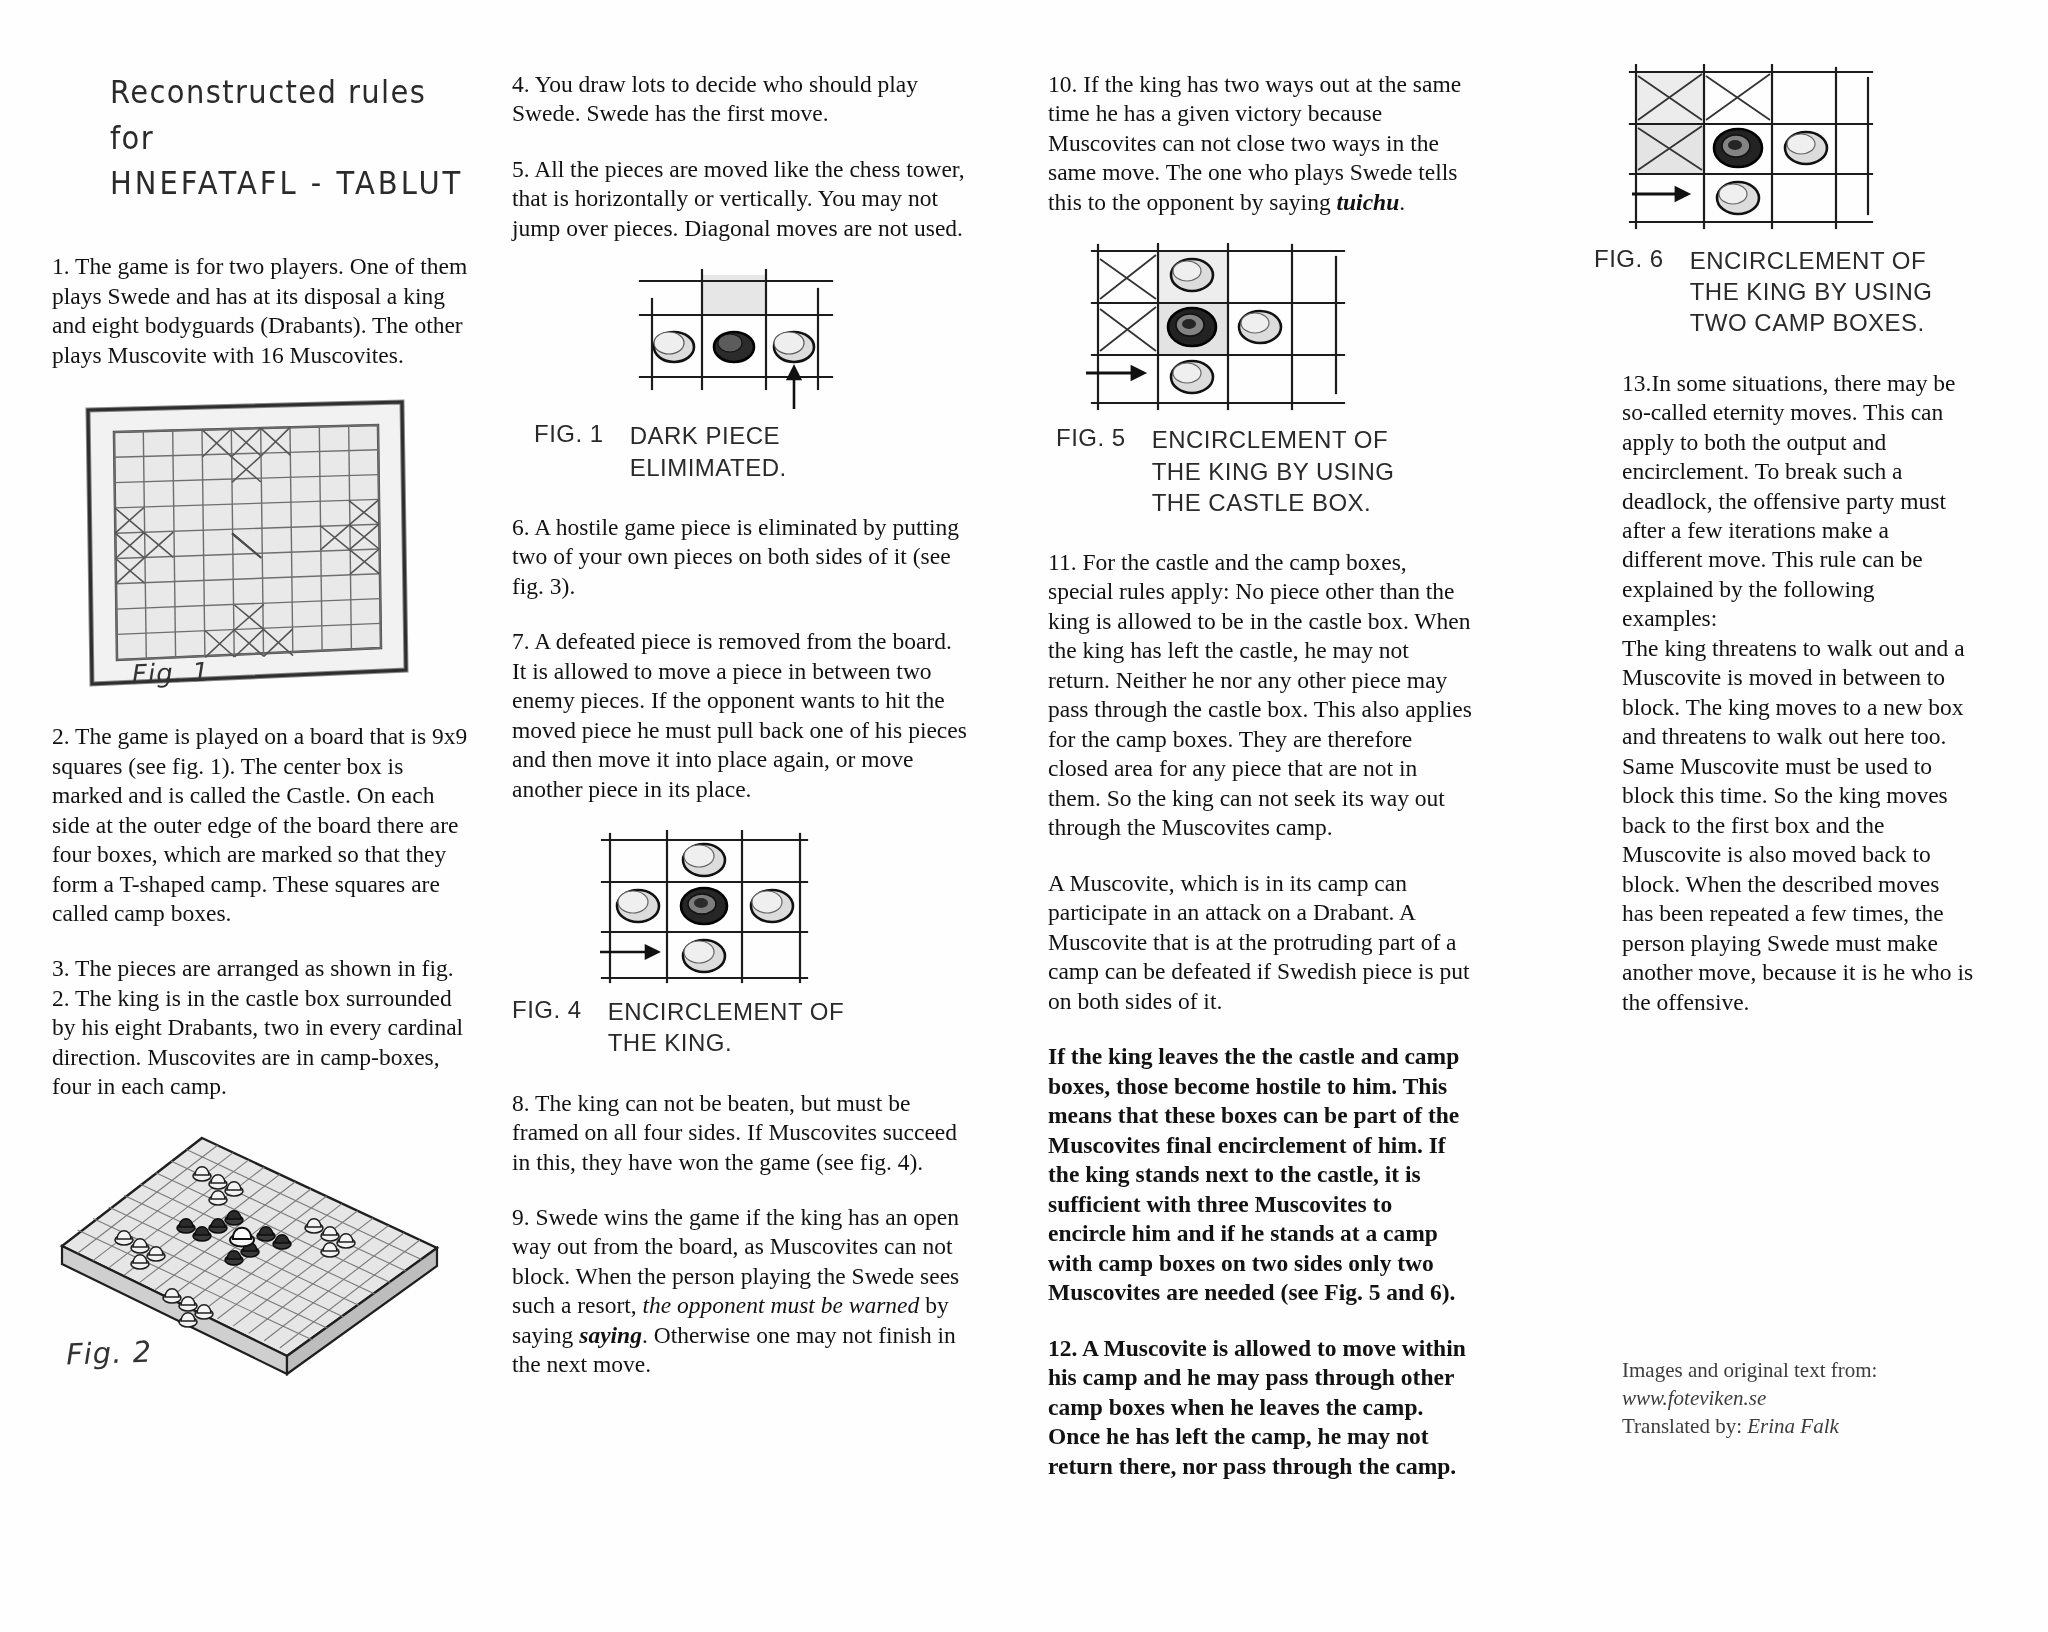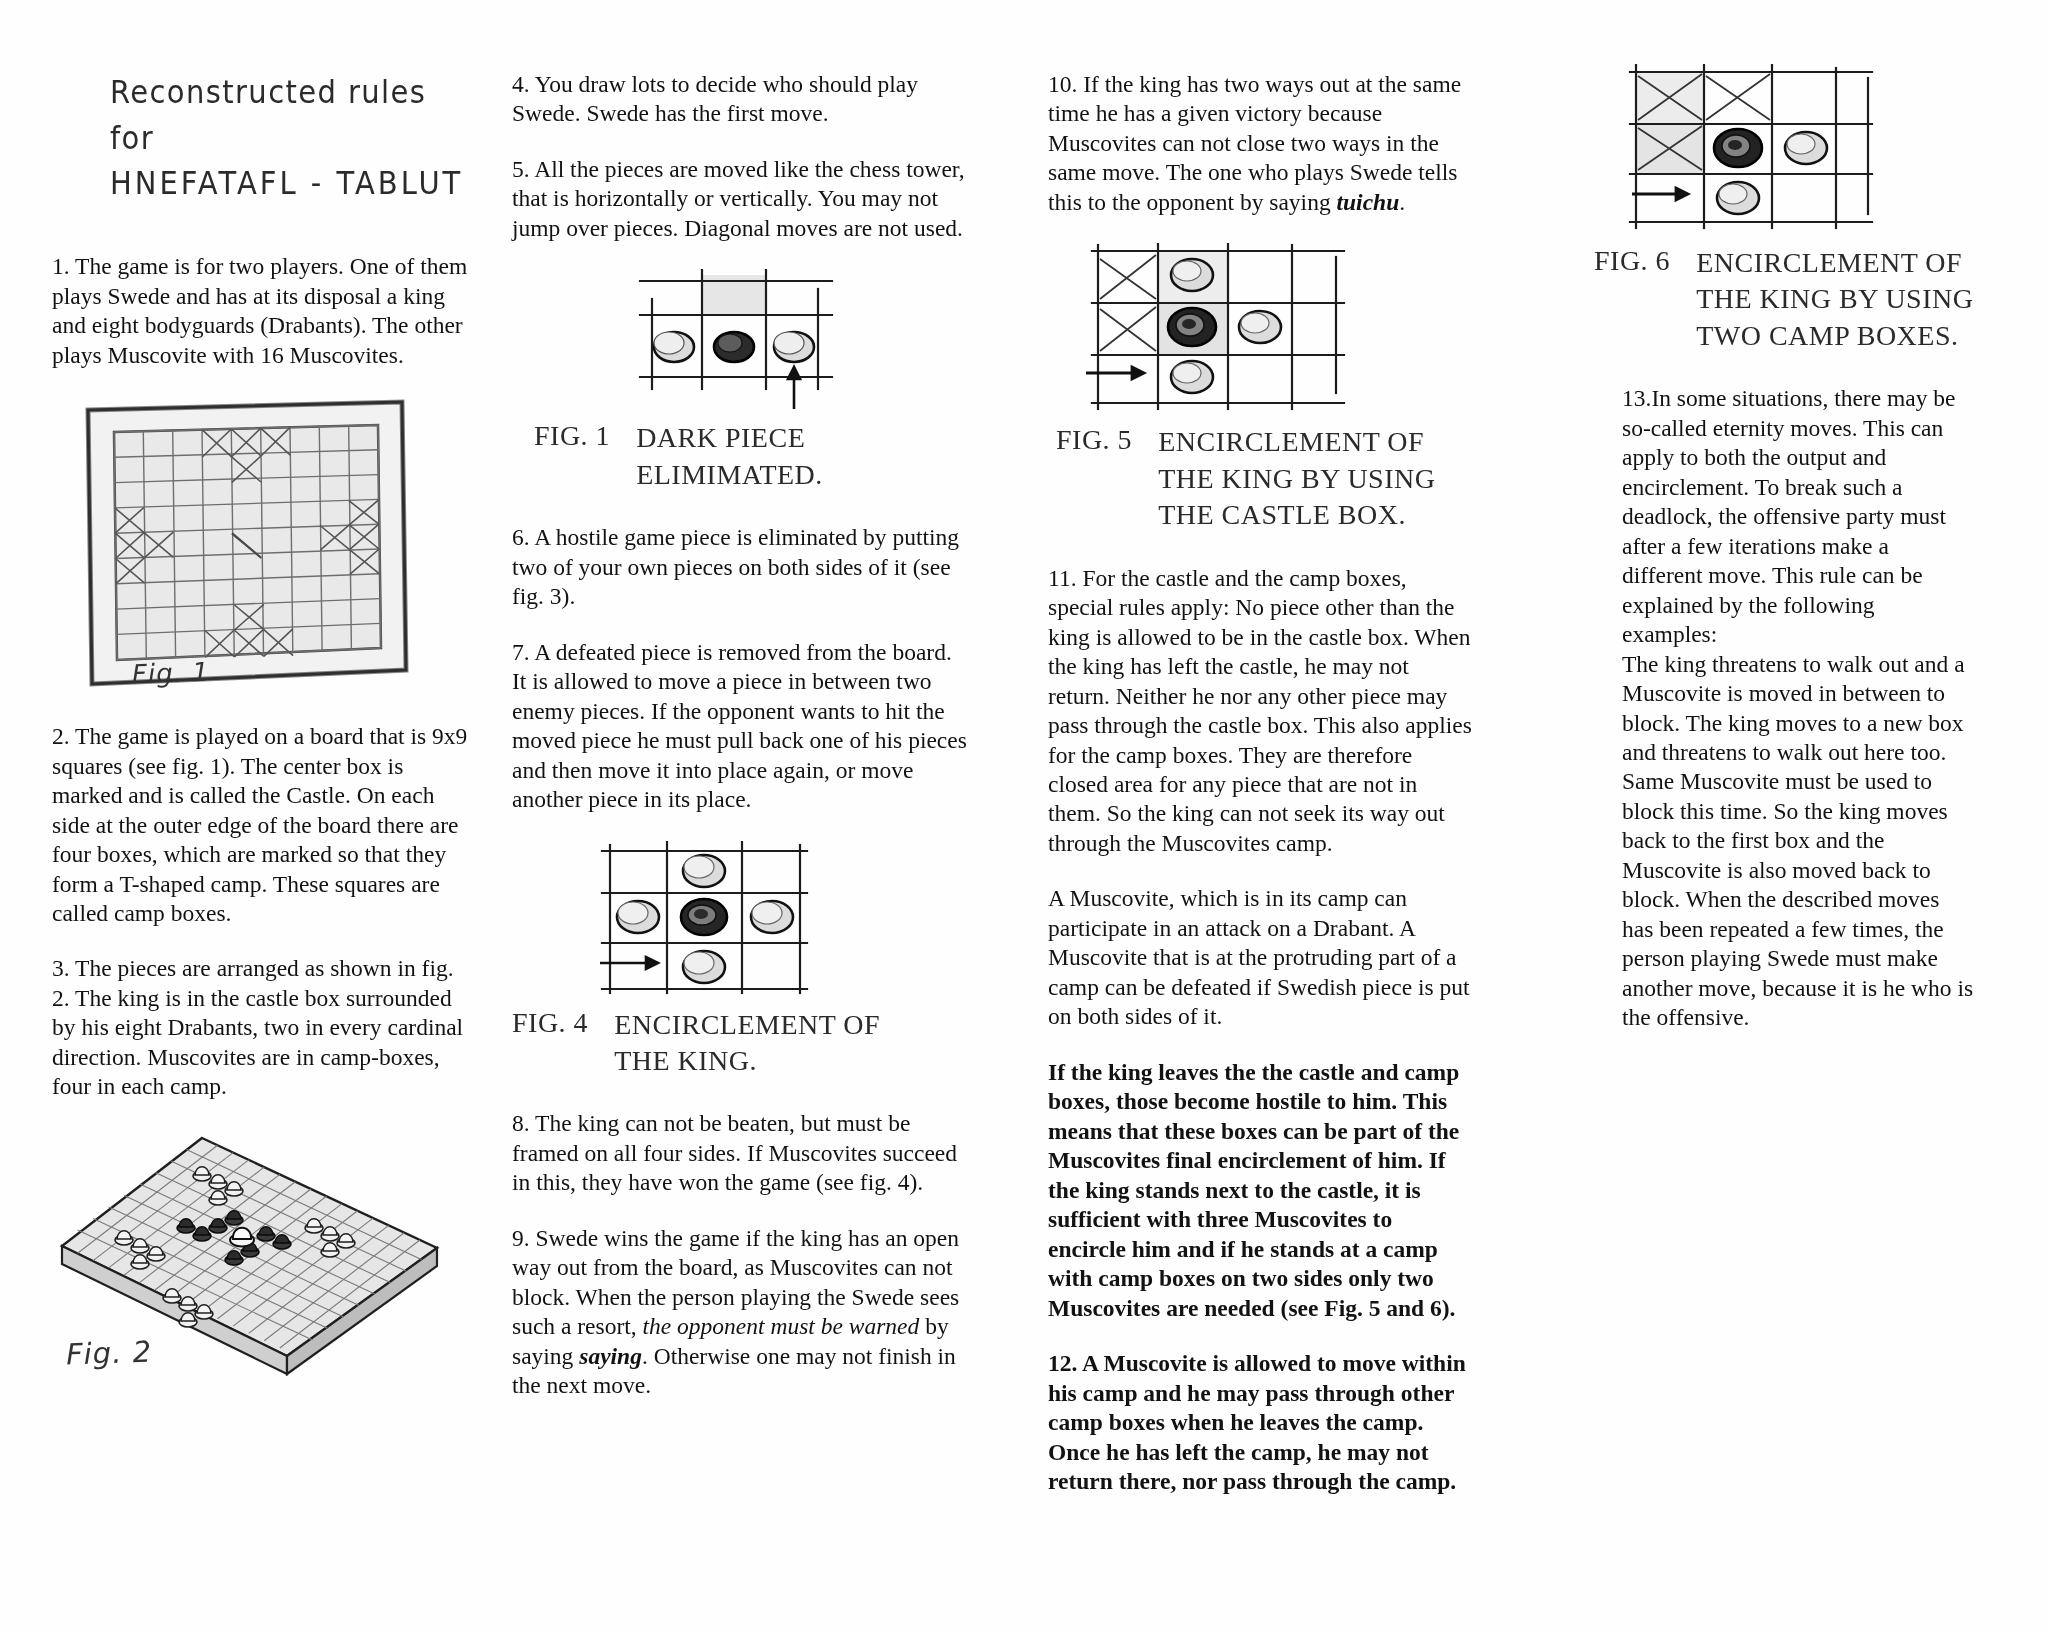--- a/index.html
+++ b/index.html
@@ -62,22 +62,22 @@
     text-align: left;
     hyphens: none;
     color: #121212;
   }
   p.body.bold { font-weight: 700; }
   .ital { font-style: italic; }
   .bital { font-style: italic; font-weight: 700; }
 
   
   .figcap {
-    font-family: Liberation Serif, serif;
-    font-size: 28px;
+    font-family: Liberation Sans, sans-serif;
+    font-size: 24px;
     letter-spacing: 0.5px;
     color: #2a2a2a;
     display: flex;
     flex-direction: row;
     align-items: flex-start;
     margin: 6px 0 30px 0;
   }
   .figcap .num { white-space: nowrap; margin-right: 26px; }
   .figcap .lines { line-height: 1.3; }
   .figcap .lines div { white-space: nowrap; }
@@ -486,16 +486,24 @@
         <span class="lines">
           <div>ENCIRCLEMENT OF</div>
           <div>THE KING BY USING</div>
           <div>TWO CAMP BOXES.</div>
         </span>
       </div>
 
       <p class="body" style="margin-bottom:0;">13.In some situations, there may be so-called eternity moves. This can apply to both the output and encirclement. To break such a deadlock, the offensive party must after a few iterations make a different move. This rule can be explained by the following examples:</p>
       <p class="body">The king threatens to walk out and a Muscovite is moved in between to block. The king moves to a new box and threatens to walk out here too. Same Muscovite must be used to block this time. So the king moves back to the first box and the Muscovite is also moved back to block. When the described moves has been repeated a few times, the person playing Swede must make another move, because it is he who is the offensive.</p>
 
+      <div class="footer-note" style="margin-top:340px;">
+        <div>
+          <span>Images and original text from: </span><span class="ital">www.foteviken.se</span>
+        </div>
+        <div>
+          <span>Translated by: </span><span class="ital">Erina Falk</span>
+        </div>
+      </div>
     </div>
 
   </div>
 </div>
 
 </body></html>

